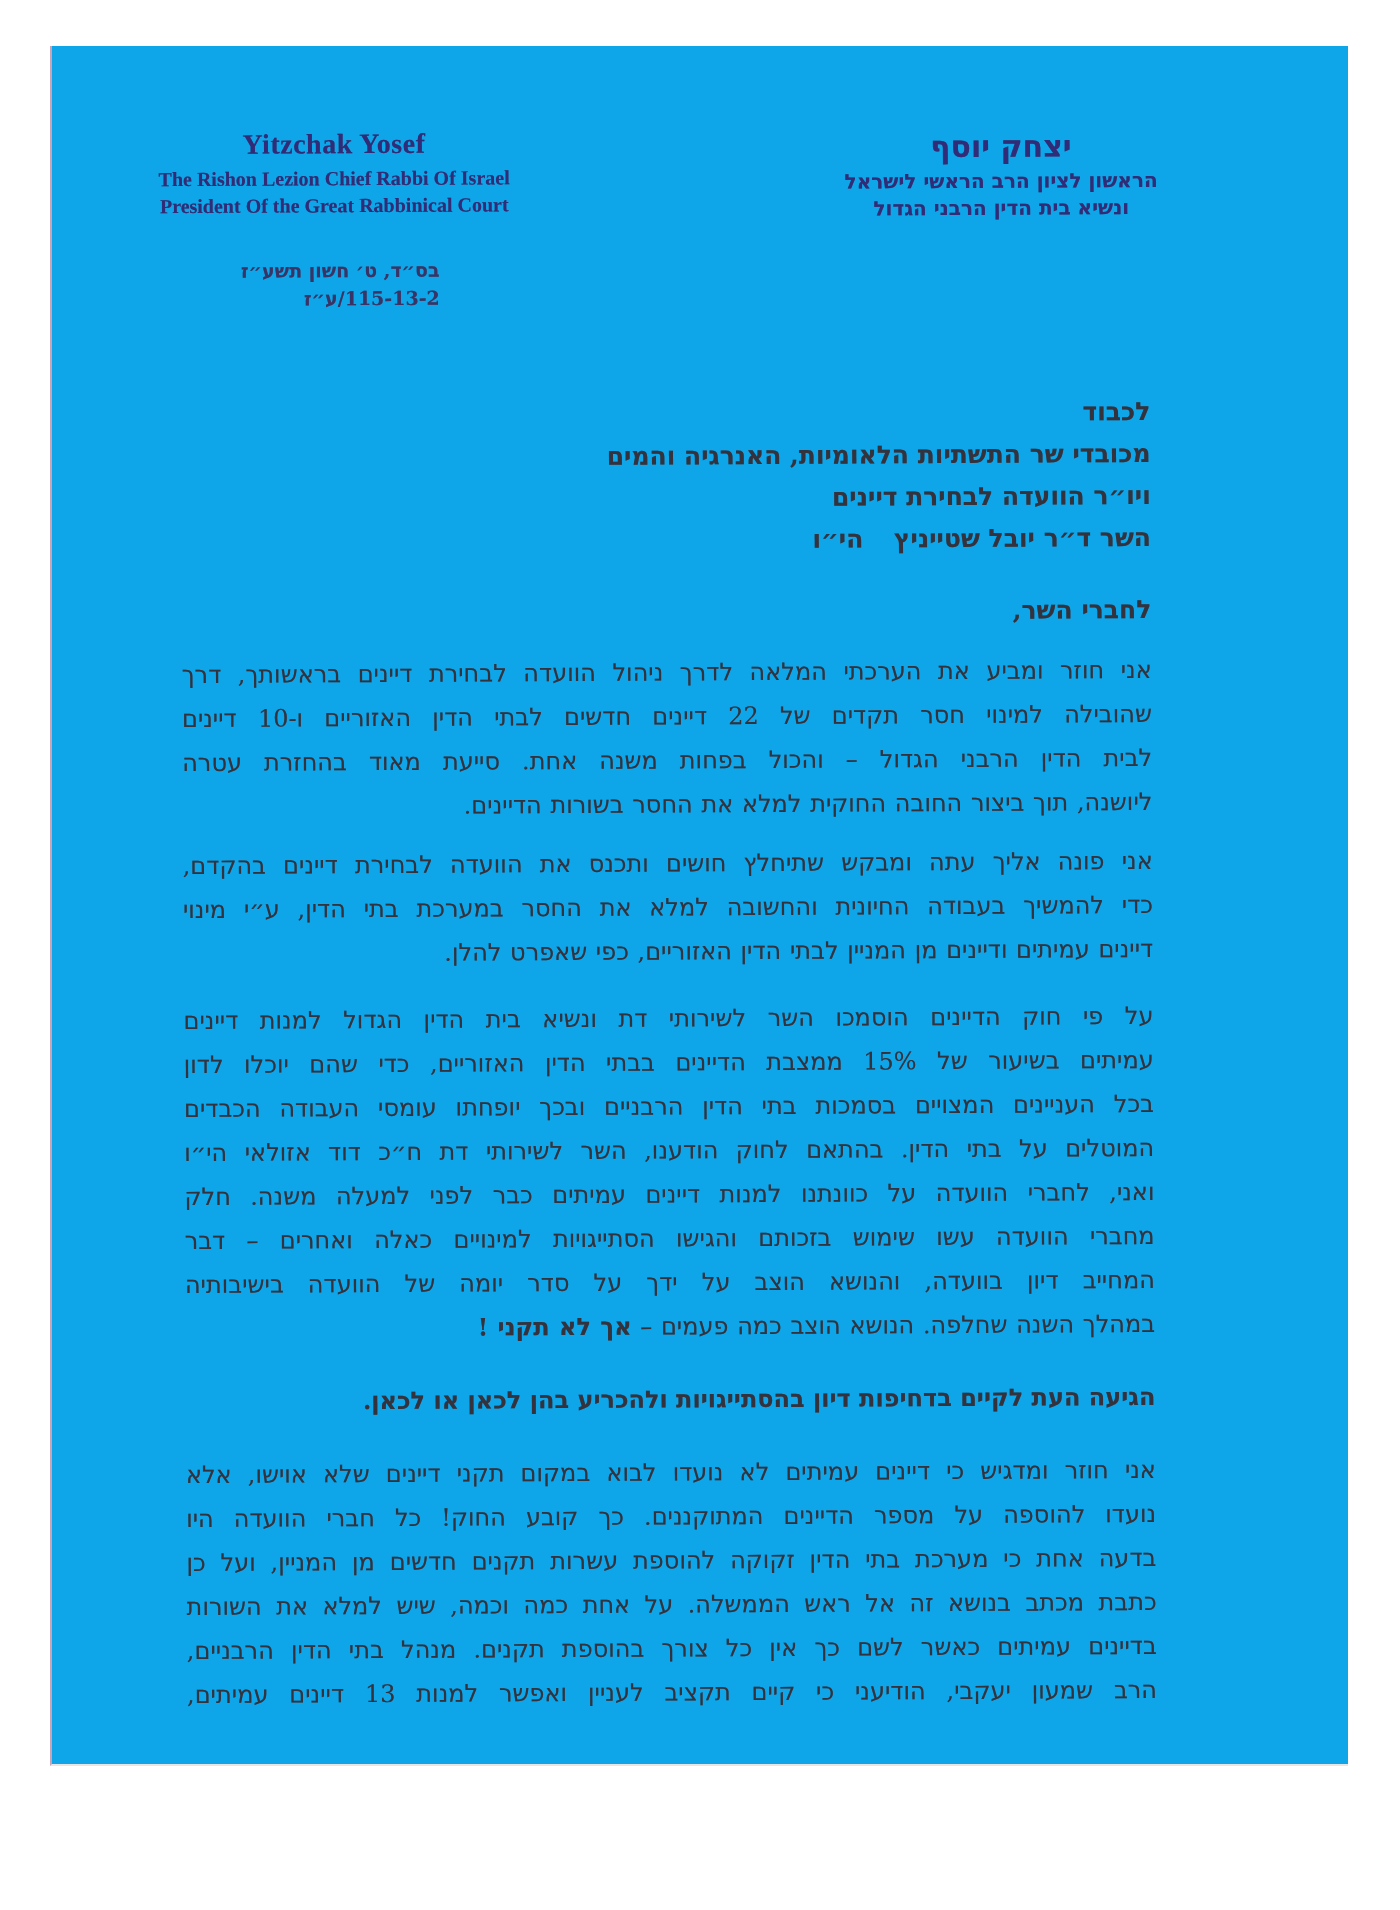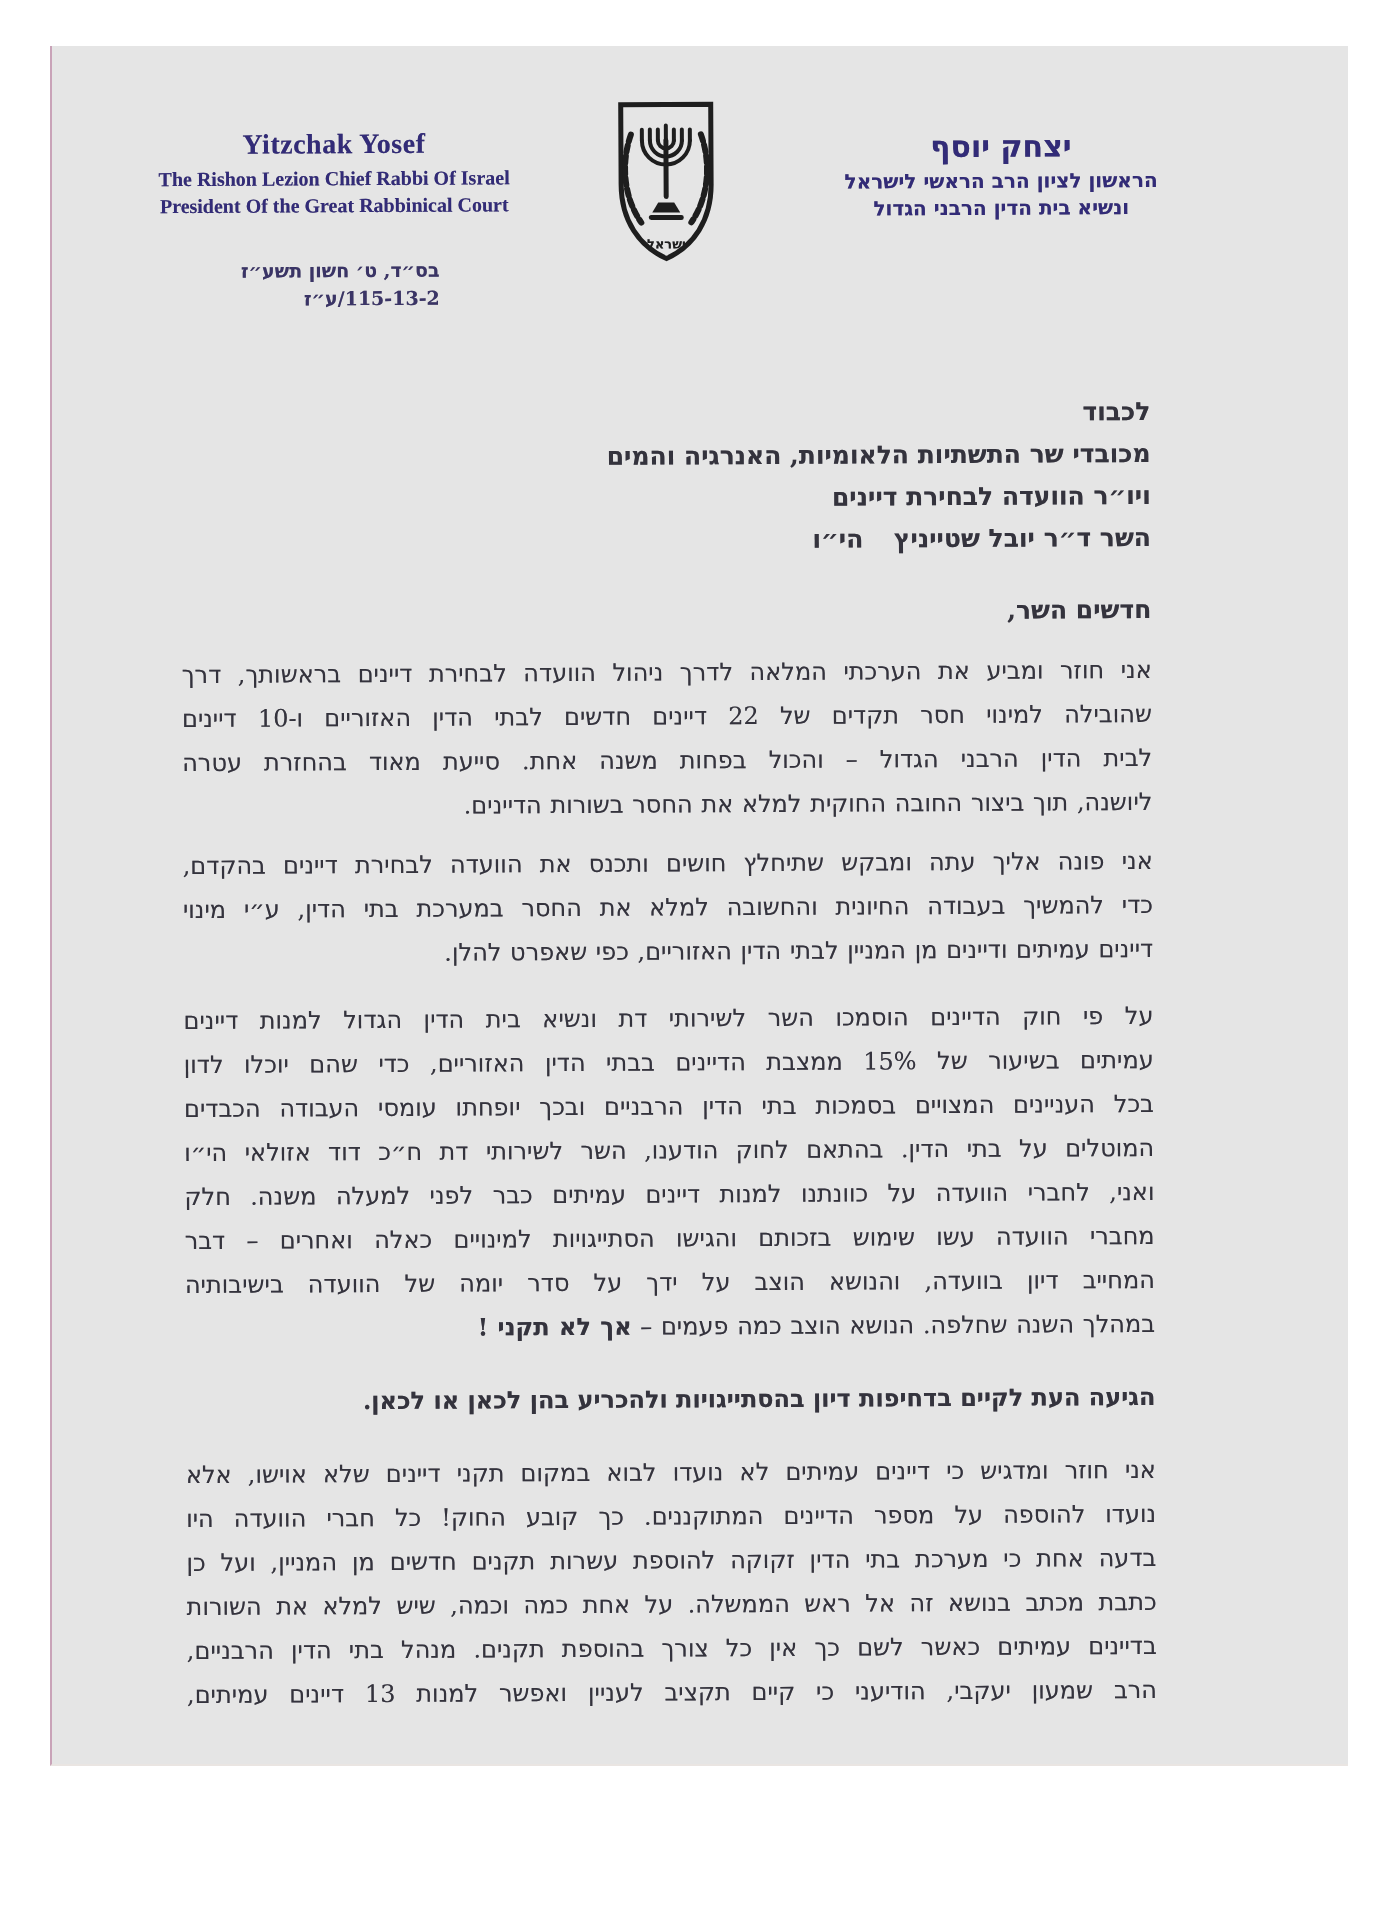--- a/index.html
+++ b/index.html
@@ -2,21 +2,21 @@
 <html lang="he" style="--letterhead: #322b78; --body-text: #34333d; --page-edge: #c9a3b8;"><head>
 <meta charset="utf-8">
 <style>
   html,body{margin:0;padding:0;}
   body{
     width:1400px;height:1910px;background:#ffffff;overflow:hidden;position:relative;
     font-family:"DejaVu Serif","DejaVu Sans",serif;
   }
   .scan-page{
     position:absolute;left:50px;top:46px;width:1296px;height:1718px;
-    background:#e5e5e5;
+    background:#0ea5e9;
     border-left:2px solid var(--page-edge,#c9a3b8);
     border-bottom:2px solid #eae5e2;
   }
   .content{
     position:absolute;inset:0;
     transform:rotate(-0.3deg);transform-origin:55% 40%;
     text-shadow:0 0 0.6px rgba(50,48,62,0.45);
   }
   
   .lh-en{
@@ -75,61 +75,40 @@
 
 <div class="scan-page">
   <div class="content">
 
     <div class="lh-en">
       <div class="name">Yitzchak Yosef</div>
       <div class="title">The Rishon Lezion Chief Rabbi Of Israel</div>
       <div class="title">President Of the Great Rabbinical Court</div>
     </div>
 
-    <div class="emblem">
-      <svg viewBox="0 0 122 172" xmlns="http://www.w3.org/2000/svg">
-        <g stroke="#1e1e1e" fill="none" stroke-linecap="round">
-          <path d="M16 6 H106 V86 C106 122 88 148 61 160 C34 148 16 122 16 86 Z" stroke-width="5"></path>
-
-          <path d="M26 36 C16 64 18 98 36 124" stroke-width="6" stroke-dasharray="7 4"></path>
-          <path d="M96 36 C106 64 104 98 86 124" stroke-width="6" stroke-dasharray="7 4"></path>
-
-          <path d="M37 42 A24 24 0 0 0 85 42" stroke-width="4"></path>
-          <path d="M45 42 A16 16 0 0 0 77 42" stroke-width="4"></path>
-          <path d="M53 42 A8 8 0 0 0 69 42" stroke-width="4"></path>
-
-          <path d="M37 31 V42 M45 31 V42 M53 31 V42 M61 27 V42 M69 31 V42 M77 31 V42 M85 31 V42" stroke-width="4"></path>
-
-          <path d="M61 42 V98" stroke-width="5"></path>
-          <path d="M46 119 H76" stroke-width="5"></path>
-        </g>
-        <path d="M53 104 H69 L75 114 H47 Z" fill="#1e1e1e"></path>
-        <text x="61" y="150" font-size="13" font-weight="bold" text-anchor="middle" fill="#1e1e1e">ישראל</text>
-      </svg>
-    </div>
 
     <div class="lh-he">
       <div class="name">יצחק יוסף</div>
       <div class="title">הראשון לציון הרב הראשי לישראל</div>
       <div class="title">ונשיא בית הדין הרבני הגדול</div>
     </div>
 
     <div class="ref">
       <div>בס״ד, ט׳ חשון תשע״ז</div>
       <div>115-13-2/ע״ז</div>
     </div>
 
     <div class="recipient">
       <div>לכבוד</div>
       <div>מכובדי שר התשתיות הלאומיות, האנרגיה והמים</div>
       <div>ויו״ר הוועדה לבחירת דיינים</div>
       <div><span>השר ד״ר </span><span class="name-bold">יובל שטייניץ</span><span> הי״ו</span></div>
     </div>
 
-    <div class="salutation">חדשים השר,</div>
+    <div class="salutation">לחברי השר,</div>
 
     <div class="para p1">
         <div class="line">אני חוזר ומביע את הערכתי המלאה לדרך ניהול הוועדה לבחירת דיינים בראשותך, דרך</div>
         <div class="line">שהובילה למינוי חסר תקדים של 22 דיינים חדשים לבתי הדין האזוריים ו-10 דיינים</div>
         <div class="line">לבית הדין הרבני הגדול – והכול בפחות משנה אחת. סייעת מאוד בהחזרת עטרה</div>
         <div class="line last">ליושנה, תוך ביצור החובה החוקית למלא את החסר בשורות הדיינים.</div>
       </div>
     <div class="para p2">
         <div class="line">אני פונה אליך עתה ומבקש שתיחלץ חושים ותכנס את הוועדה לבחירת דיינים בהקדם,</div>
         <div class="line">כדי להמשיך בעבודה החיונית והחשובה למלא את החסר במערכת בתי הדין, ע״י מינוי</div>

